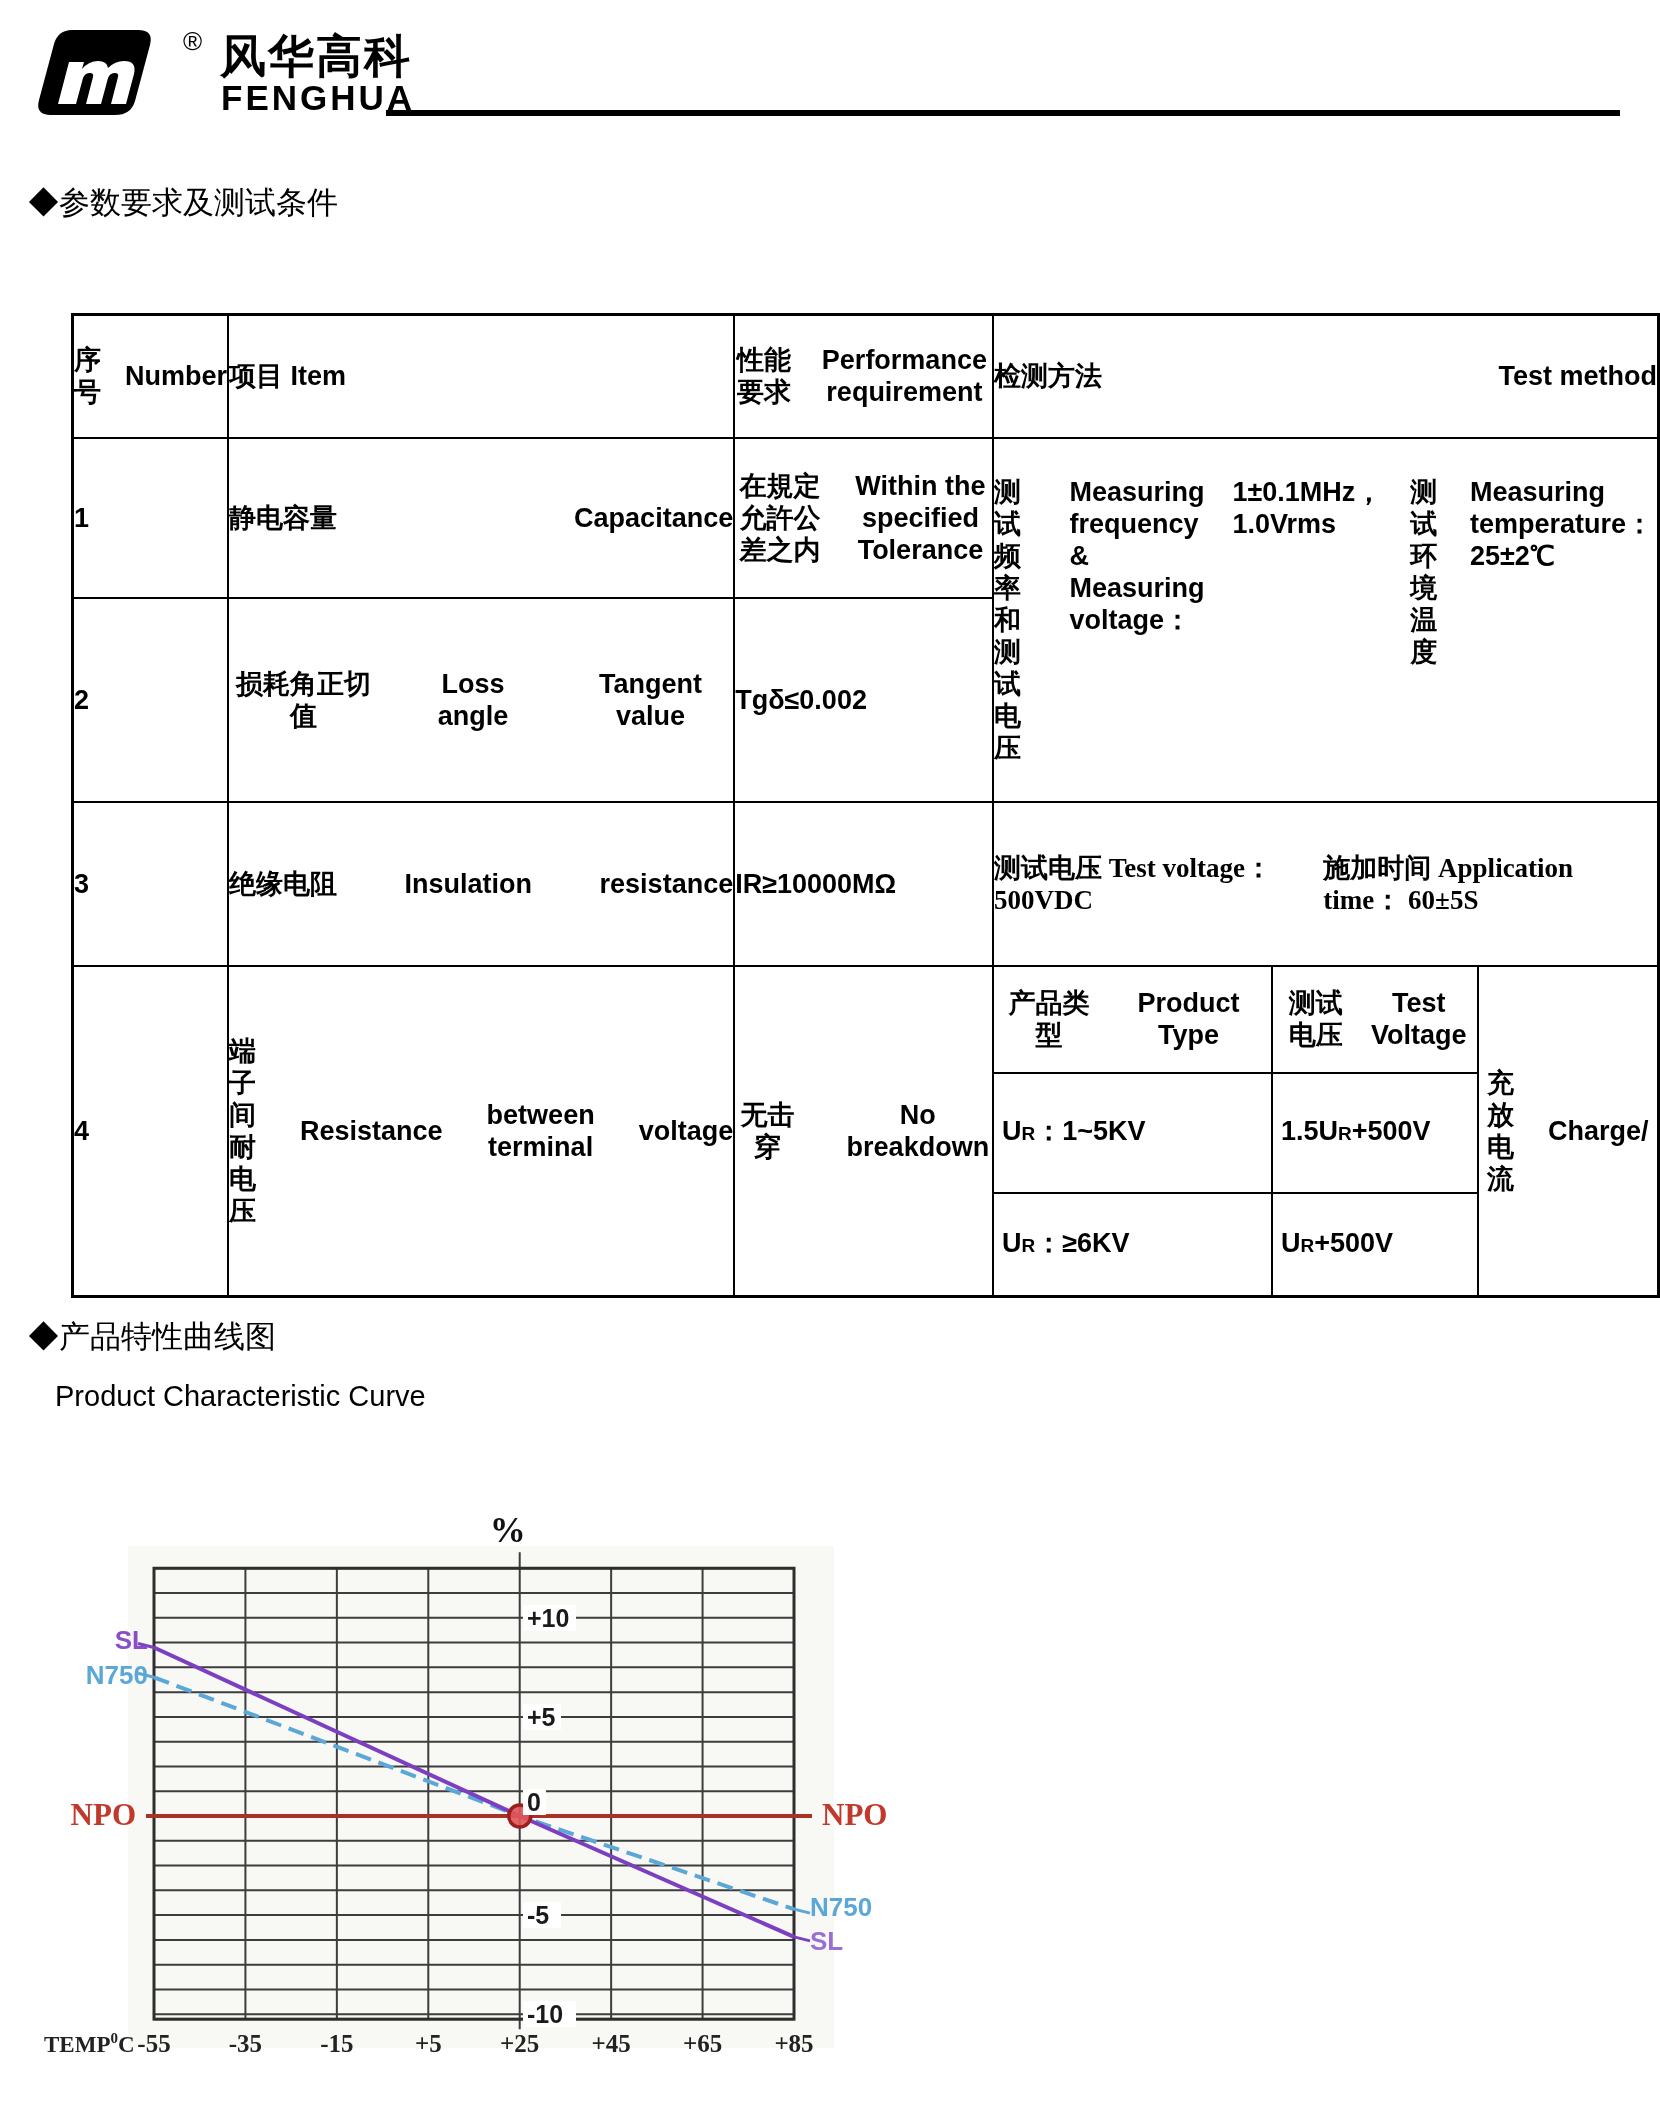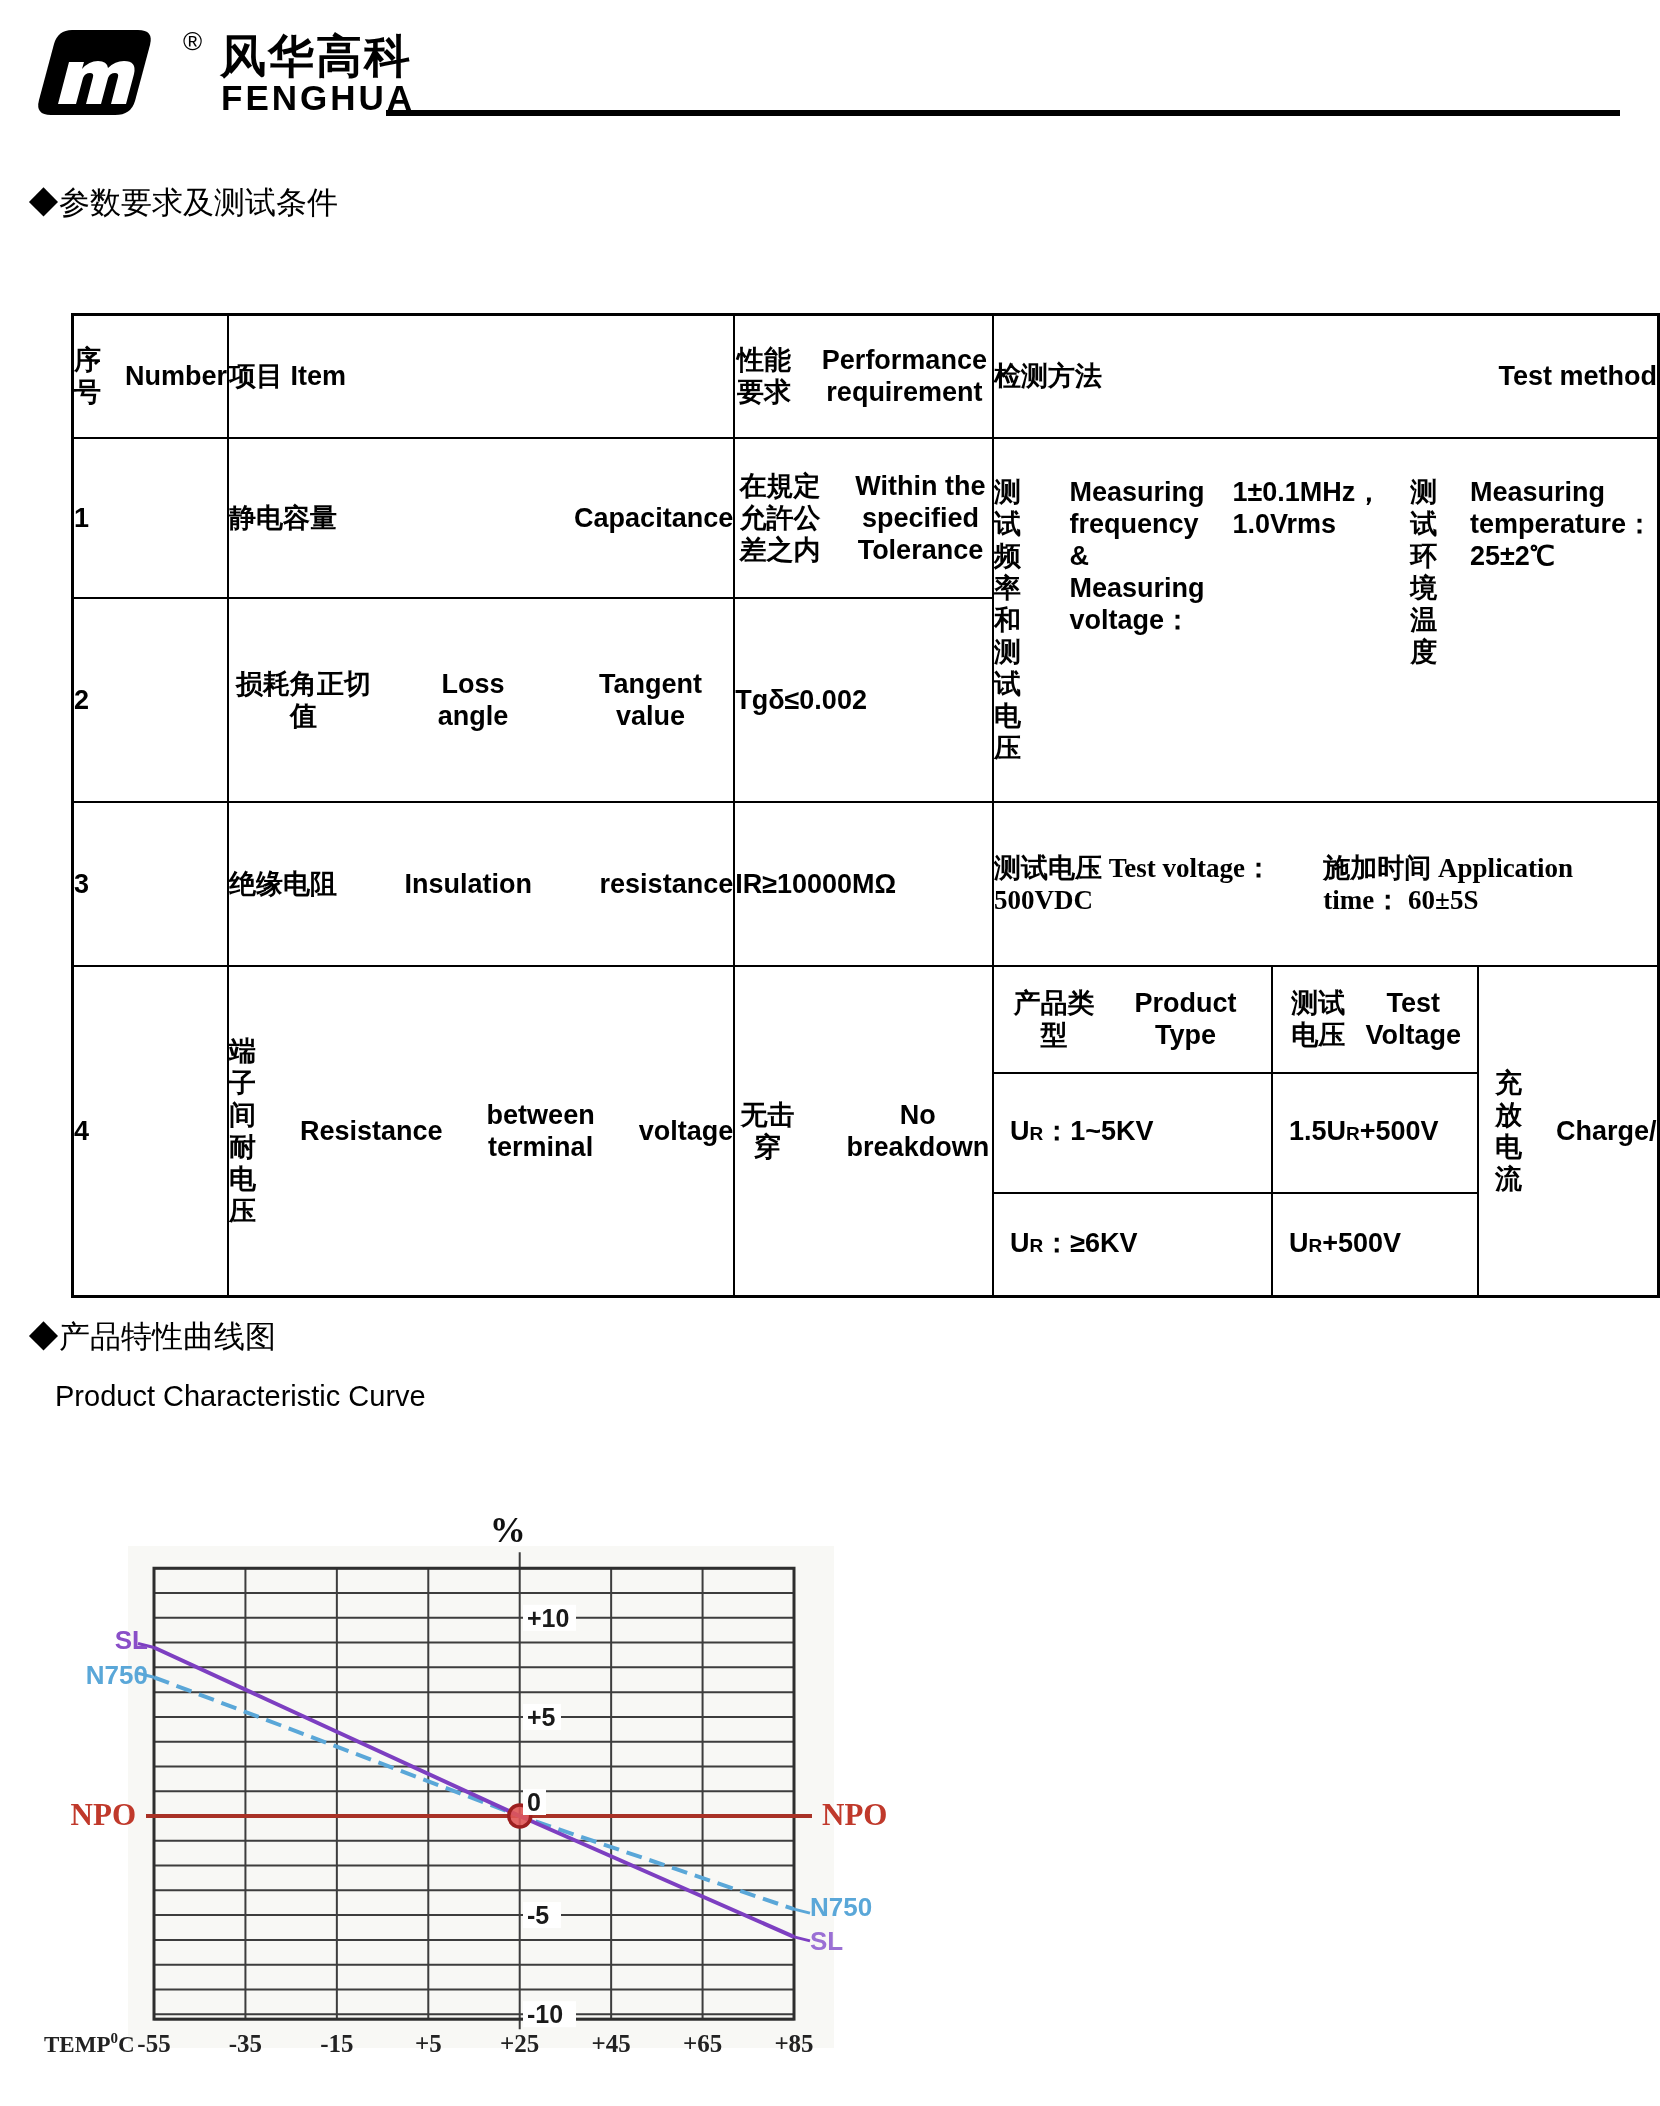--- a/index.html
+++ b/index.html
@@ -17,21 +17,21 @@
   .sec-en{position:absolute;font-size:29px;}
   
   .ptable{position:absolute;left:71px;top:313px;border-collapse:collapse;table-layout:fixed;
           border:3px solid #000;font-size:27px;line-height:32px;}
   .ptable td{border:2px solid #000;padding:0;vertical-align:middle;}
   .cc{display:flex;flex-direction:row;align-items:center;justify-content:space-between;height:100%;text-align:center;font-weight:bold;}
   .lc{align-items:flex-start;text-align:left;padding-right:4px;}
   .g18{gap:18px}.g20{gap:20px}.g22{gap:22px}.g24{gap:24px}.g28{gap:28px}.g30{gap:30px}.g34{gap:34px}.g44{gap:44px}
   .serif{font-family:"Liberation Serif",serif;}
   .ntable{border-collapse:collapse;table-layout:fixed;width:663px;font-size:27px;line-height:32px;}
-  .ntable td{border:2px solid #000;padding:16px;vertical-align:middle;margin-left:24px;}
+  .ntable td{border:2px solid #000;padding:8px;vertical-align:middle;margin-left:24px;}
   .nb-t{border-top:none!important}.nb-b{border-bottom:none!important}
   .nb-l{border-left:none!important}.nb-r{border-right:none!important}
   .rsub{font-size:19px;}
   #chart{position:absolute;left:0;top:1480px;}
 </style>
 </head>
 <body>
 
 <div class="page">
 

